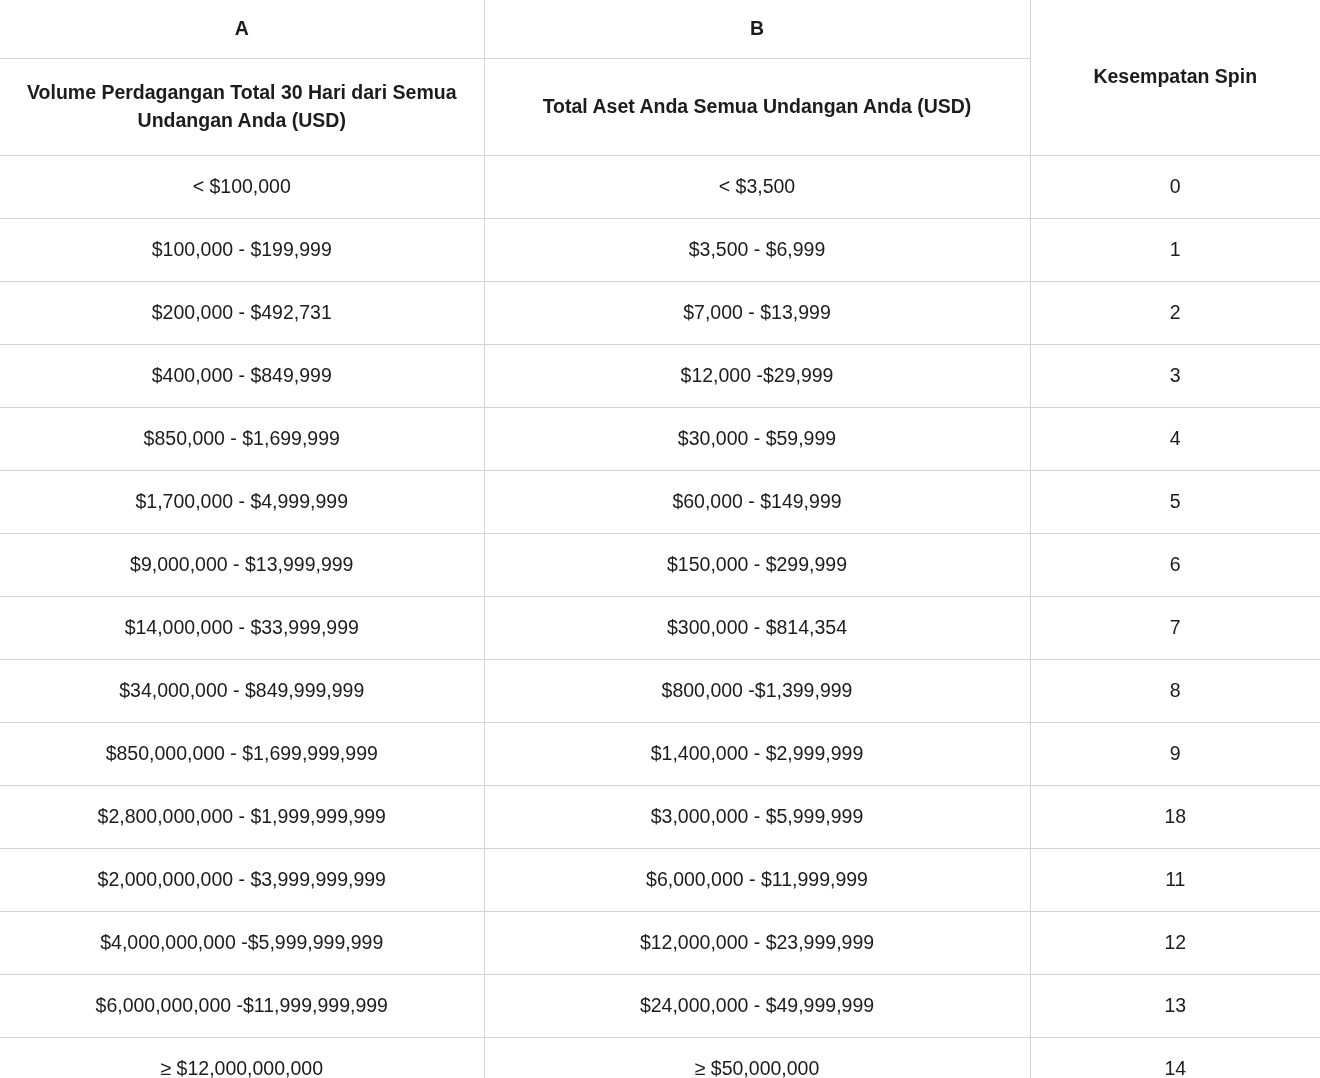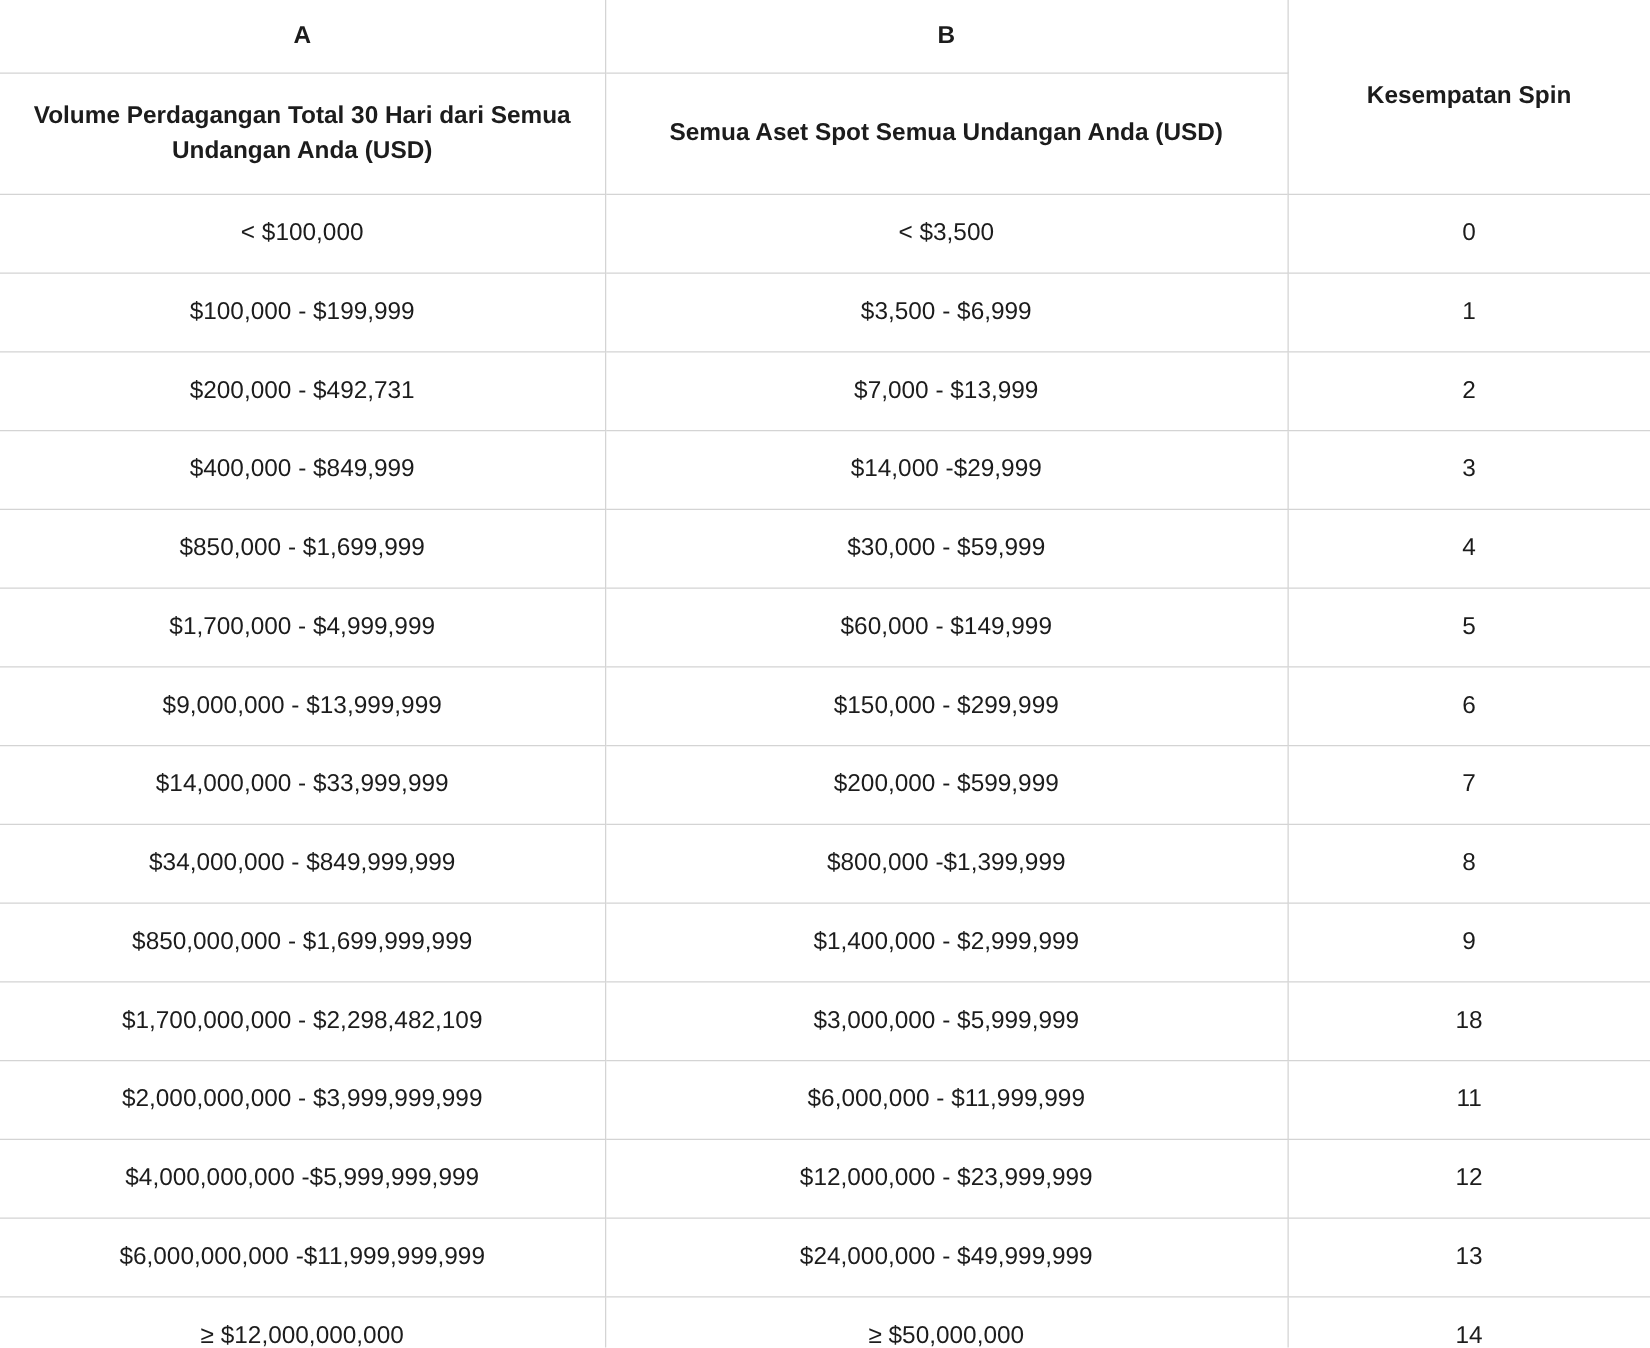--- a/index.html
+++ b/index.html
@@ -77,75 +77,75 @@
       <col class="col-c">
     </colgroup>
     <tbody>
       <tr class="letters">
         <td>A</td>
         <td>B</td>
         <td class="spin-head" rowspan="2">Kesempatan Spin</td>
       </tr>
       <tr class="headers">
         <td>Volume Perdagangan Total 30 Hari dari Semua Undangan Anda (USD)</td>
-        <td>Semua Aset Spot Semua Undangan Anda (USD)</td>
+        <td>Total Aset Anda Semua Undangan Anda (USD)</td>
       </tr>
 
       <tr class="data">
         <td>&lt; $100,000</td>
         <td>&lt; $3,500</td>
         <td class="num">0</td>
       </tr>
       <tr class="data">
         <td>$100,000 - $199,999</td>
         <td>$3,500 - $6,999</td>
         <td class="num">1</td>
       </tr>
       <tr class="data">
         <td>$200,000 - $492,731</td>
         <td>$7,000 - $13,999</td>
         <td class="num">2</td>
       </tr>
       <tr class="data">
         <td>$400,000 - $849,999</td>
-        <td>$14,000 -$29,999</td>
+        <td>$12,000 -$29,999</td>
         <td class="num">3</td>
       </tr>
       <tr class="data">
         <td>$850,000 - $1,699,999</td>
         <td>$30,000 - $59,999</td>
         <td class="num">4</td>
       </tr>
       <tr class="data">
         <td>$1,700,000 - $4,999,999</td>
         <td>$60,000 - $149,999</td>
         <td class="num">5</td>
       </tr>
       <tr class="data">
         <td>$9,000,000 - $13,999,999</td>
         <td>$150,000 - $299,999</td>
         <td class="num">6</td>
       </tr>
       <tr class="data">
         <td>$14,000,000 - $33,999,999</td>
-        <td>$200,000 - $599,999</td>
+        <td>$300,000 - $814,354</td>
         <td class="num">7</td>
       </tr>
       <tr class="data">
         <td>$34,000,000 - $849,999,999</td>
         <td>$800,000 -$1,399,999</td>
         <td class="num">8</td>
       </tr>
       <tr class="data">
         <td>$850,000,000 - $1,699,999,999</td>
         <td>$1,400,000 - $2,999,999</td>
         <td class="num">9</td>
       </tr>
       <tr class="data">
-        <td>$1,700,000,000 - $2,298,482,109</td>
+        <td>$2,800,000,000 - $1,999,999,999</td>
         <td>$3,000,000 - $5,999,999</td>
         <td class="num">18</td>
       </tr>
       <tr class="data">
         <td>$2,000,000,000 - $3,999,999,999</td>
         <td>$6,000,000 - $11,999,999</td>
         <td class="num">11</td>
       </tr>
       <tr class="data">
         <td>$4,000,000,000 -$5,999,999,999</td>

